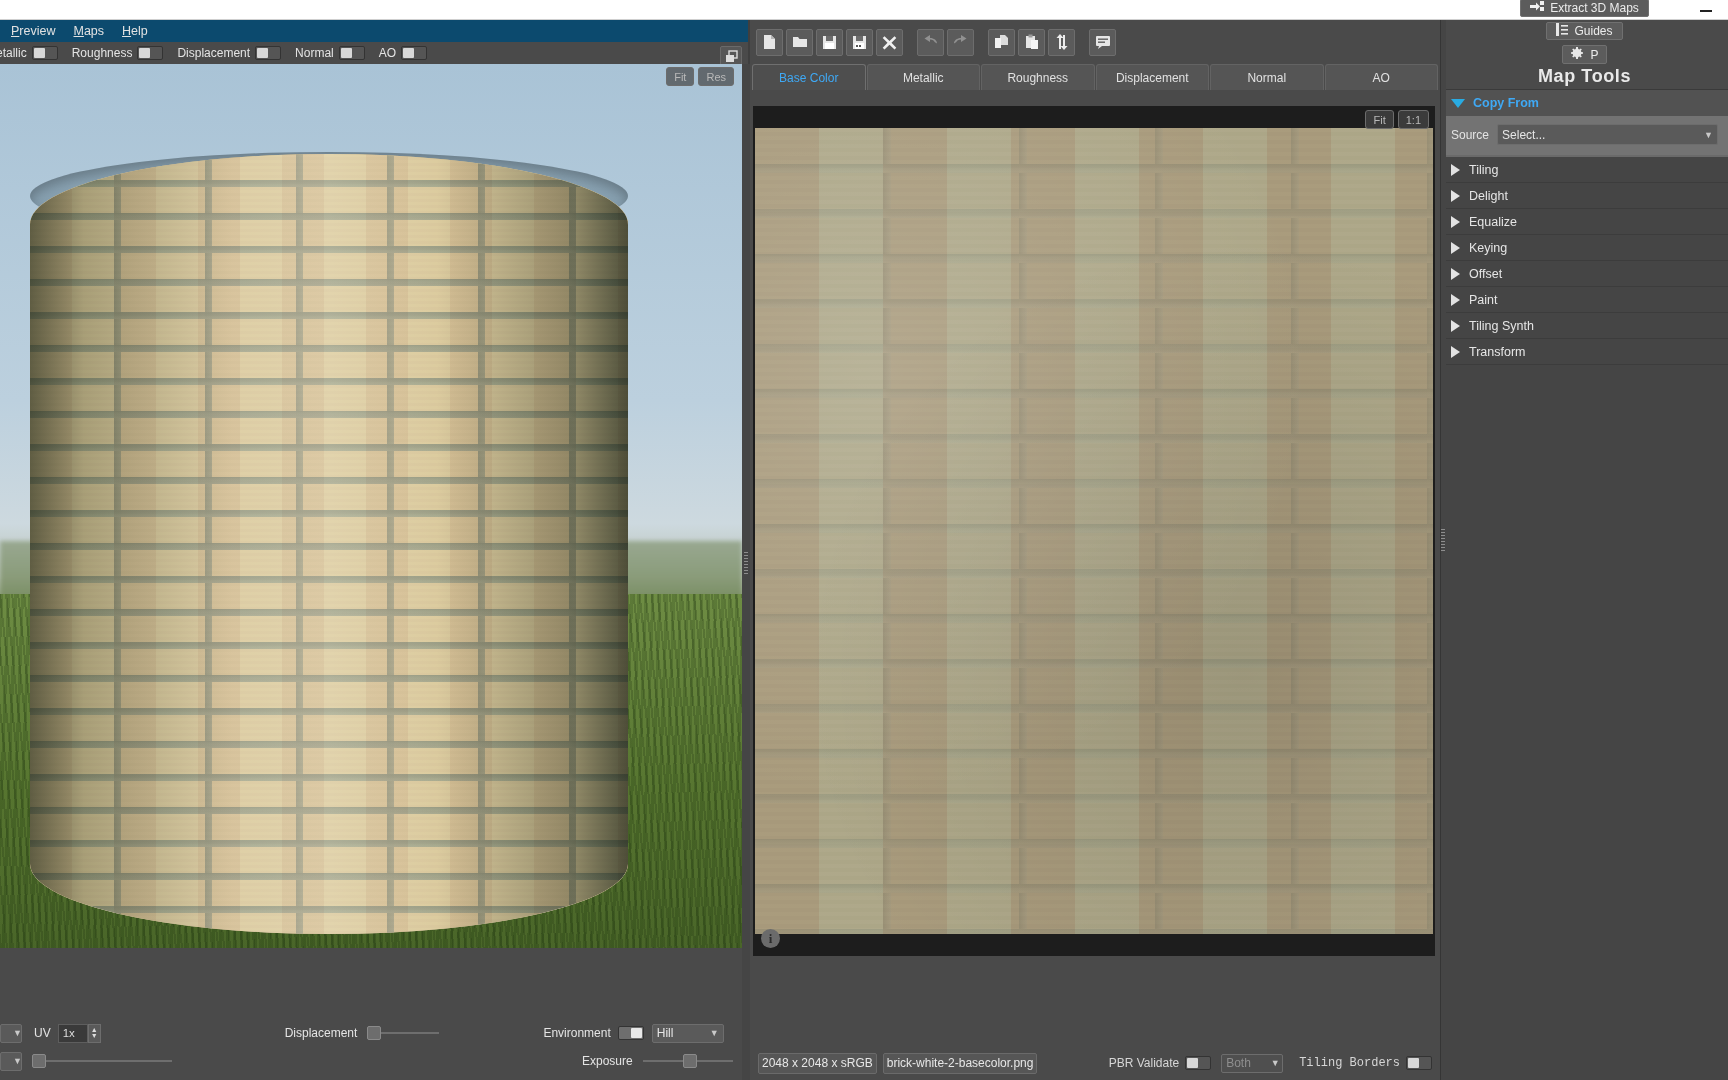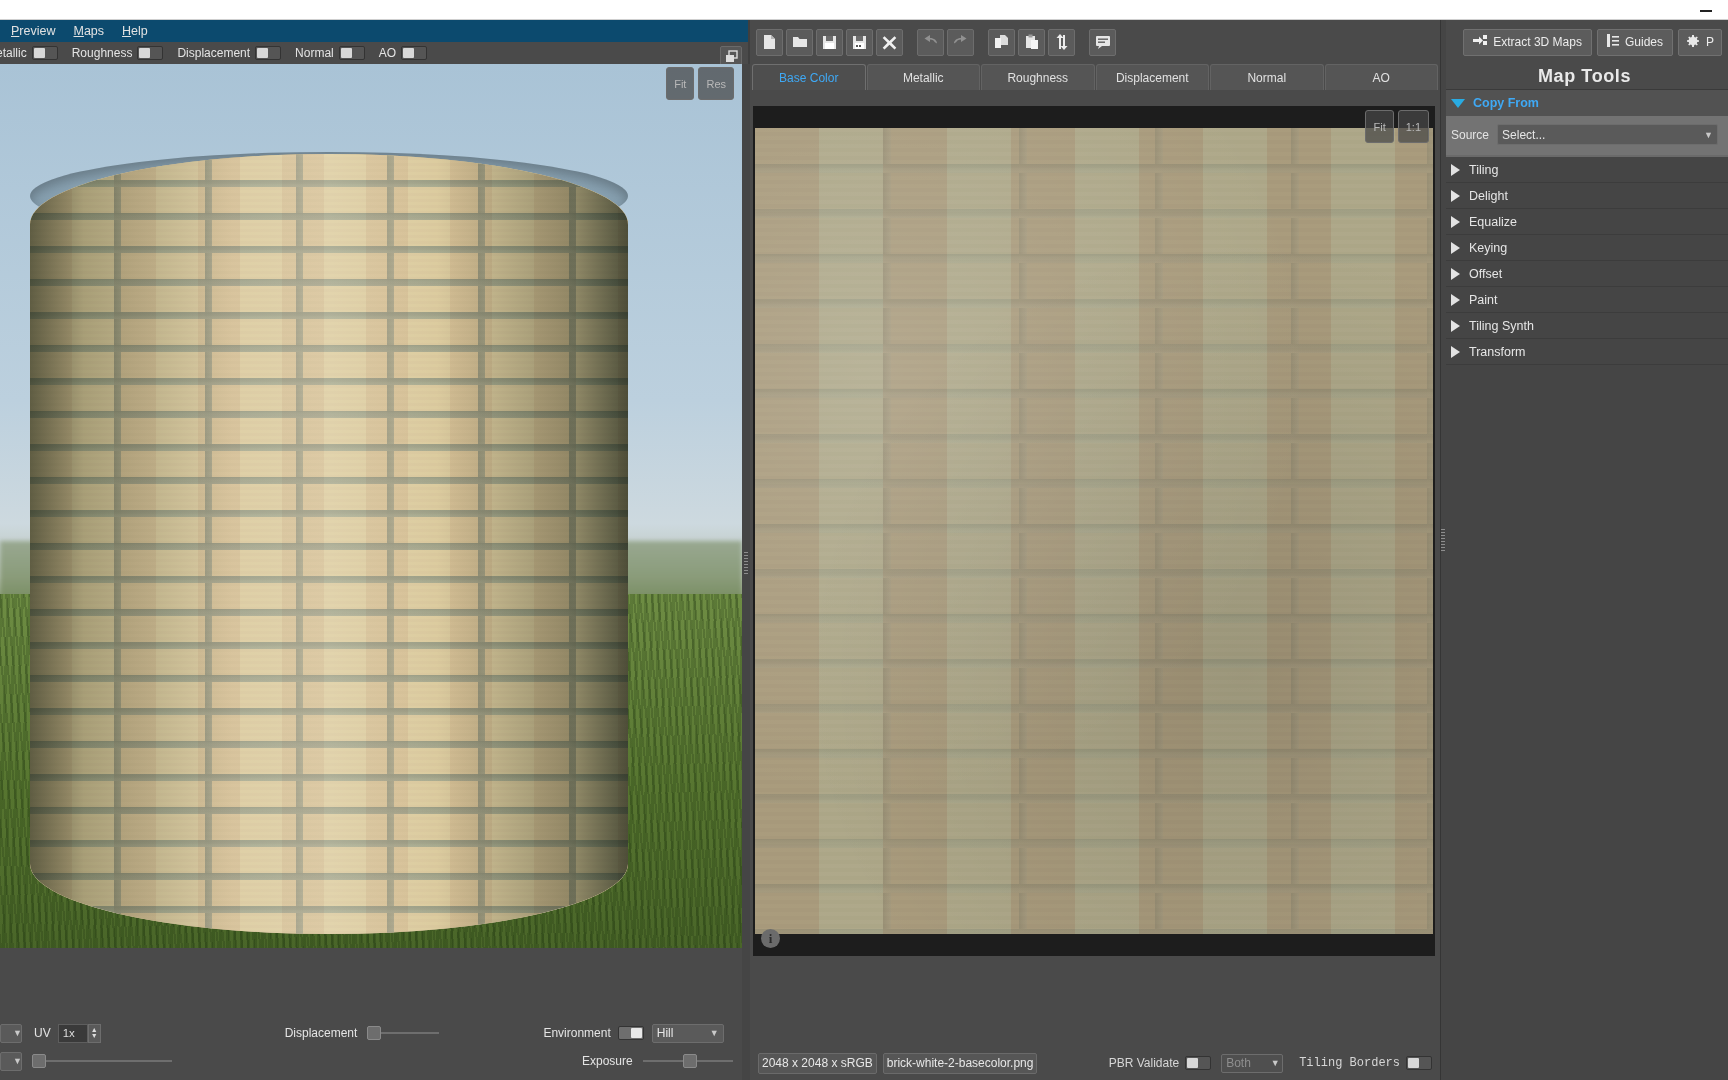--- a/index.html
+++ b/index.html
@@ -75,21 +75,21 @@
   .cylshade { position:absolute; inset:0; border-radius:50% / 9%;
     background:linear-gradient(to right,
       rgba(25,35,20,.62) 0%, rgba(40,50,30,.28) 9%,
       rgba(255,255,255,.12) 34%, rgba(255,252,240,.22) 50%,
       rgba(255,255,255,.05) 68%, rgba(30,40,25,.35) 90%, rgba(15,25,15,.68) 100%); }
   .cyltop { position:absolute; left:0; top:-2px; width:100%; height:88px;
     border-radius:50%; background:linear-gradient(to bottom,#8fa8b8,#7f98a8);
     box-shadow:inset 0 6px 12px rgba(0,0,0,.25); }
 
   .fitbtns { position:absolute; right:8px; top:3px; display:flex; gap:4px; z-index:5;}
-  .vbtn { min-width:28px; height:33px; padding:0 7px; font-size:11px; color:#b9b9b9;
+  .vbtn { min-width:28px; height:19px; padding:0 7px; font-size:11px; color:#b9b9b9;
     background:rgba(70,70,70,.72); border:1px solid #6c6c6c; border-radius:3px;
     display:flex; align-items:center; justify-content:center; cursor:pointer; }
 
   .popbtn { position:absolute; right:6px; top:26px; width:22px; height:20px;
     background:#575757; border:1px solid #6a6a6a; border-radius:2px; cursor:pointer;}
   .popbtn svg { display:block; margin:3px auto; }
 
   .leftbottom { position:absolute; left:0; bottom:0; width:742px; height:66px; }
   .lb-row { position:absolute; left:0; width:742px; height:26px; display:flex;
     align-items:center; font-size:12px; color:#e4e4e4; }
@@ -168,21 +168,21 @@
   .statusbar { position:absolute; left:0; bottom:0; width:690px; height:34px;
     background:#4a4a4a; display:flex; align-items:center; padding:0 8px; gap:6px;
     font-size:12px; }
   .pill { height:21px; background:#565656; border:1px solid #6a6a6a; border-radius:2px;
     display:flex; align-items:center; padding:0 3px; color:#e7e7e7; }
 
   
   .rightpane { position:absolute; left:1440px; top:20px; width:288px; height:1060px;
     background:#454545; border-left:1px solid #353535; }
   .rp-toolbar { height:44px; display:flex; align-items:center; justify-content:flex-end;
-    gap:5px; padding:0 6px; background:#4a4a4a;}
+    gap:5px; padding:0 6px; background:#4a4a4a;flex-direction:column;}
   .wbtn { height:27px; background:#5c5c5c; border:1px solid #707070; border-radius:2px;
     display:flex; align-items:center; gap:6px; padding:0 9px; font-size:12px;
     color:#ececec; cursor:pointer; white-space:nowrap;}
 
   .rp-title { height:26px; display:flex; align-items:center; justify-content:center;
     font-size:18px; font-weight:bold; letter-spacing:.6px; color:#e9e9e9;
     background:#4a4a4a; border-bottom:1px solid #3a3a3a;}
 
   .sect-open { height:26px; display:flex; align-items:center; gap:8px; padding-left:10px;
     background:#525252; color:#3fa9f5; font-size:12.5px; font-weight:bold; cursor:pointer;}

